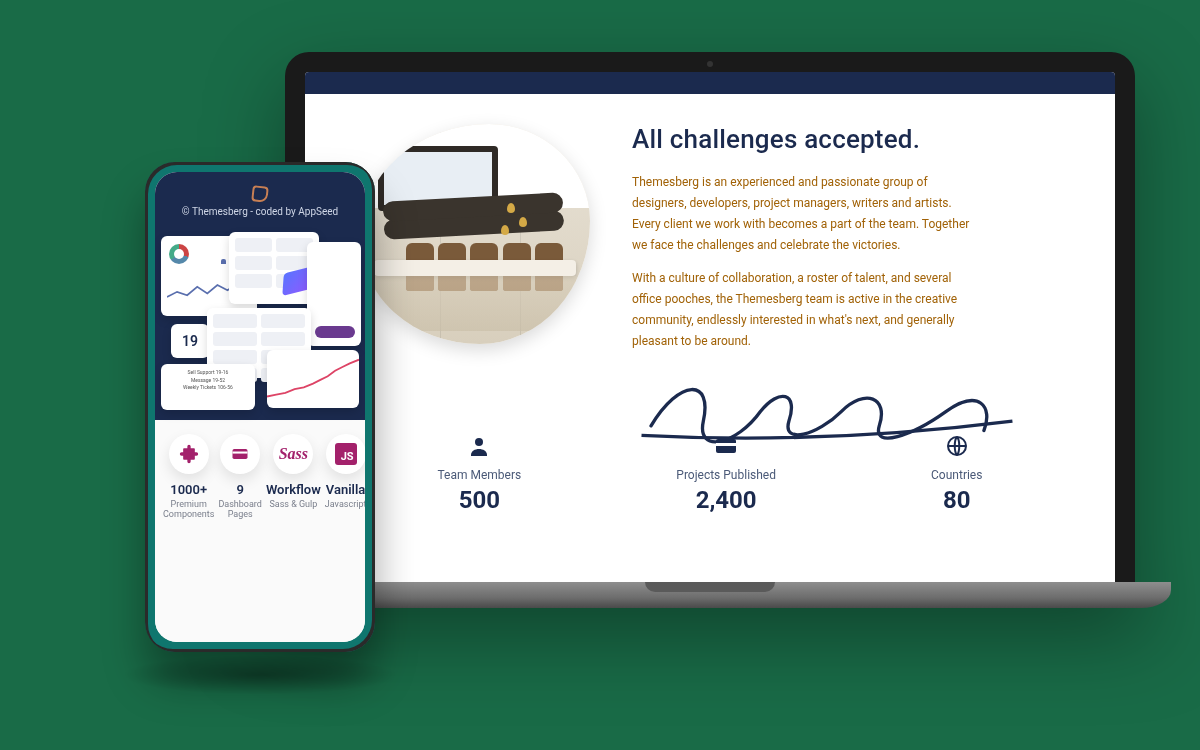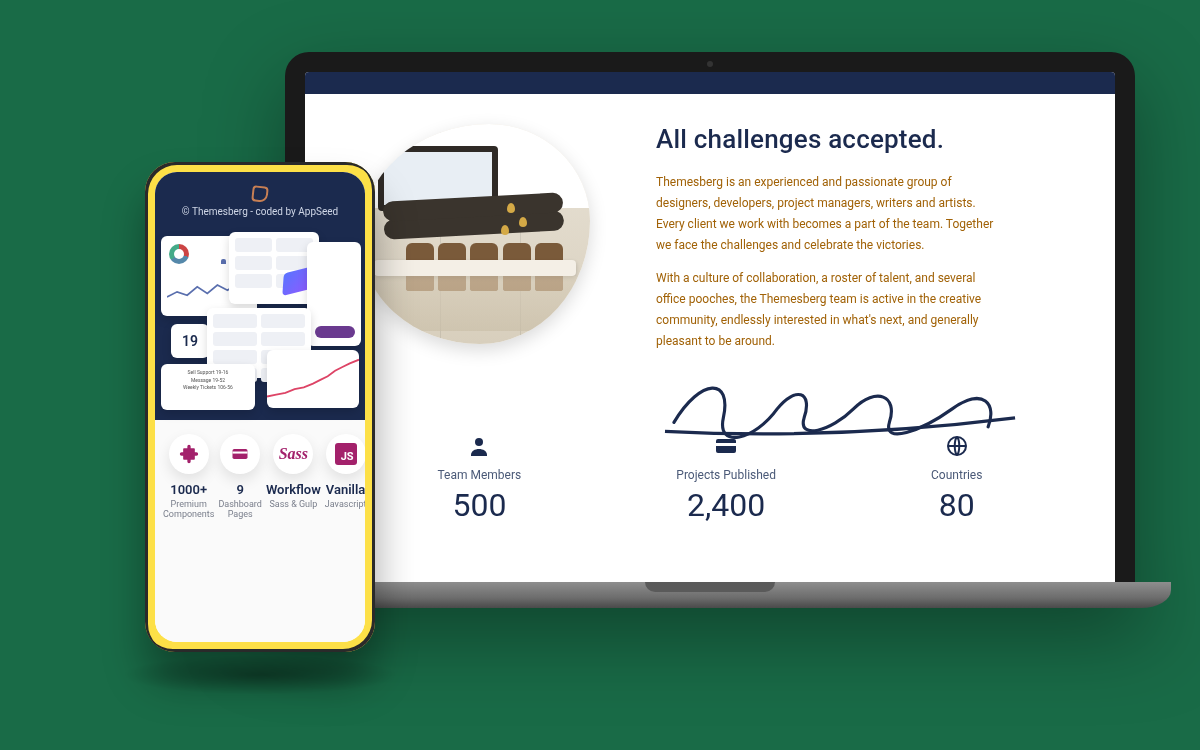--- a/index.html
+++ b/index.html
@@ -50,21 +50,21 @@
     flex: 0 0 auto;
   }
   .laptop-content {
     flex: 1 1 auto;
     padding: 30px 55px 20px 55px;
     display: flex;
     flex-direction: column;
   }
   .about-row {
     display: flex;
-    gap: 46px;
+    gap: 22px;
   }
   .blob-wrap {
     flex: 0 0 250px;
     height: 230px;
     position: relative;
   }
   .blob {
     width: 230px;
     height: 220px;
     border-radius: 56% 44% 48% 52% / 52% 44% 56% 48%;
@@ -139,21 +139,21 @@
 
   .stats-row {
     margin-top: 34px;
     display: flex;
     justify-content: space-around;
     text-align: center;
     color:#1b2a4e;
   }
   .stat .ic { width:24px; height:24px; margin:0 auto 10px; color:#1b2a4e; }
   .stat .lbl { font-size: 12px; color:#4b5a78; margin-bottom:4px; }
-  .stat .val { font-size: 32px; font-weight:400; color:#1b2a4e; }
+  .stat .val { font-size: 24px; font-weight:700; color:#1b2a4e; }
 
   .laptop-base {
     position: relative;
     height: 26px;
     background: linear-gradient(#8e8e8e,#6d6d6d 60%,#4a4a4a);
     border-radius: 0 0 30px 30px / 0 0 18px 18px;
     margin: 0 -36px;
   }
   .laptop-base::before{
     content:""; position:absolute; left:50%; top:0;
@@ -161,21 +161,21 @@
     background:#5a5a5a; border-radius:0 0 10px 10px;
   }
 
   
   .phone {
     position: absolute;
     left: 145px;
     top: 162px;
     width: 230px;
     height: 490px;
-    background: #fde047;
+    background: #0f766e;
     border-radius: 30px;
     padding: 10px;
     box-shadow: 2px 2px 0 1px #2a2a2a inset, -2px -2px 0 1px #2a2a2a inset;
     filter: drop-shadow(0 30px 20px rgba(0,0,0,.35));
     z-index: 5;
   }
   .phone-shadow{
     position:absolute; left:120px; top:655px; width:280px; height:40px;
     background: radial-gradient(ellipse at center, rgba(0,0,0,.35), transparent 70%);
     z-index:1;

